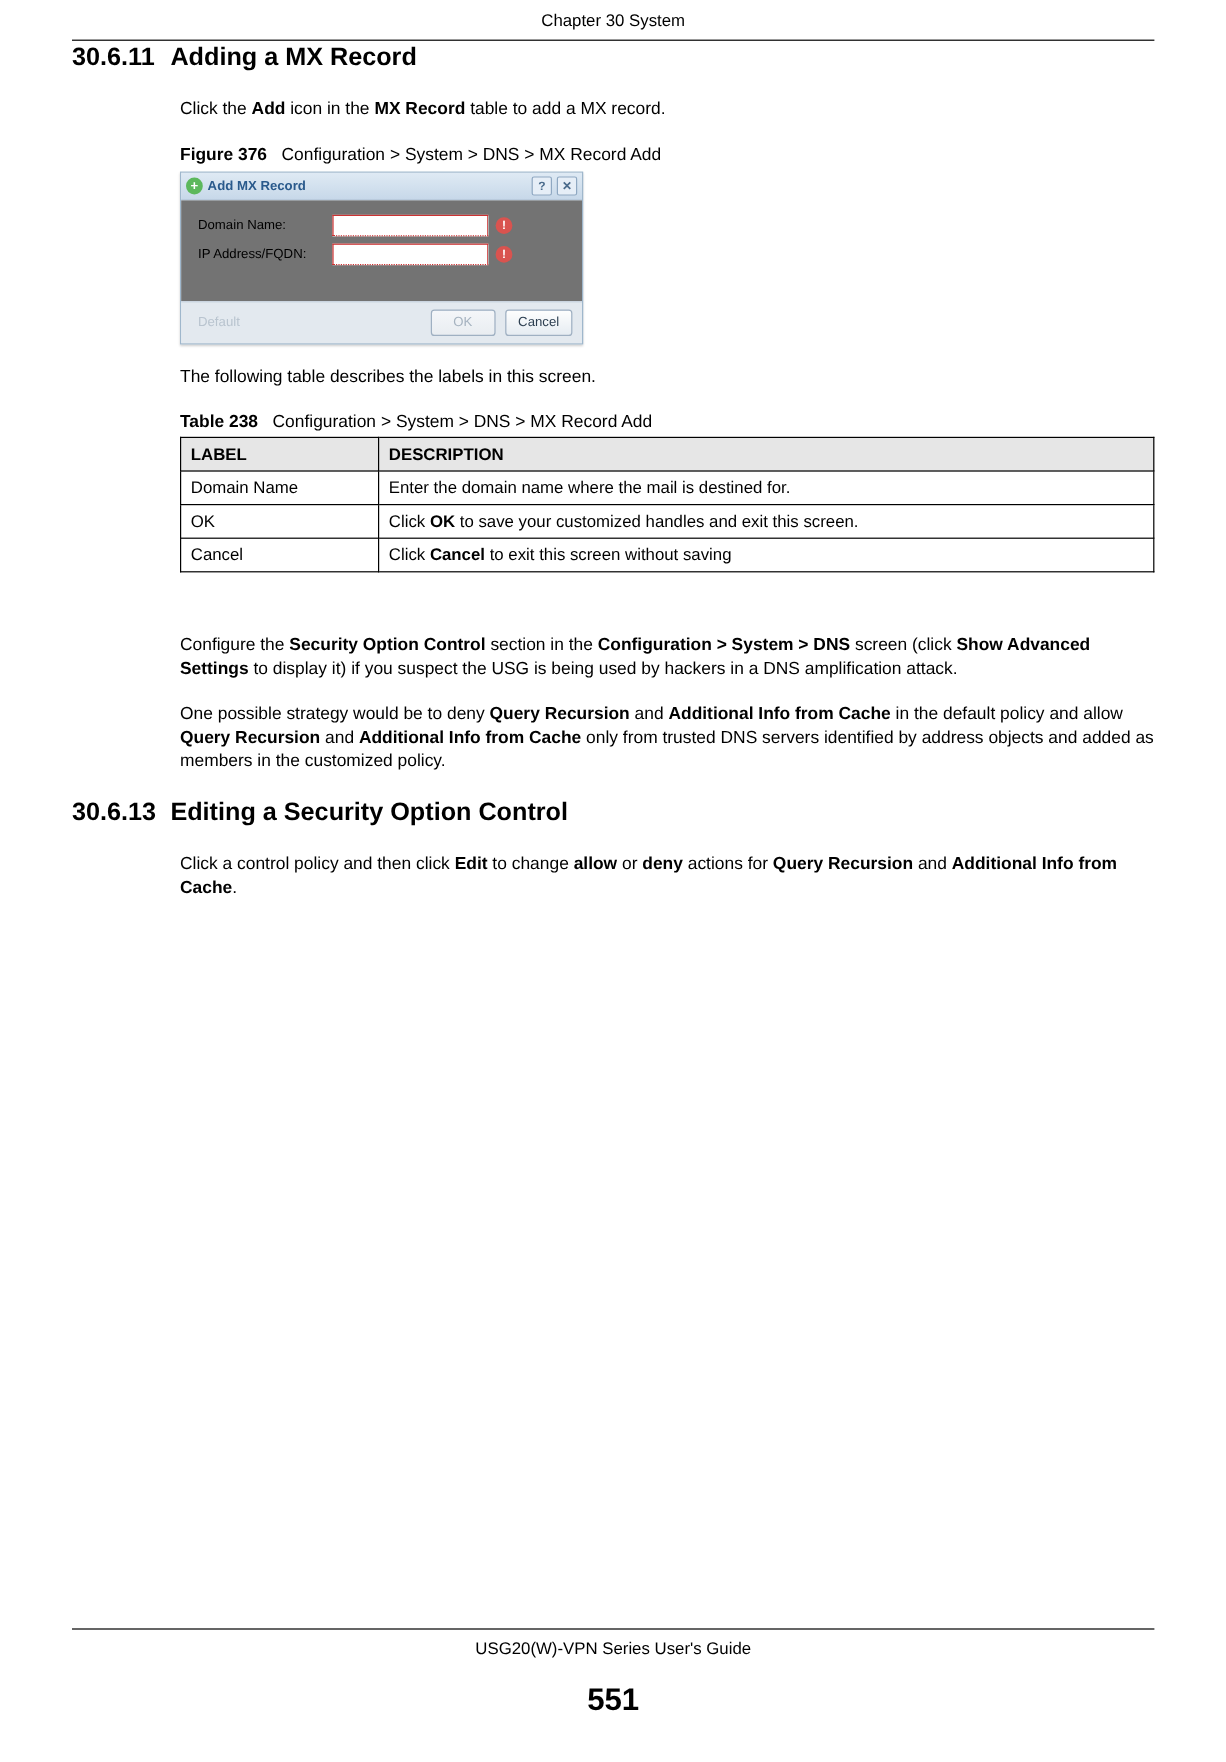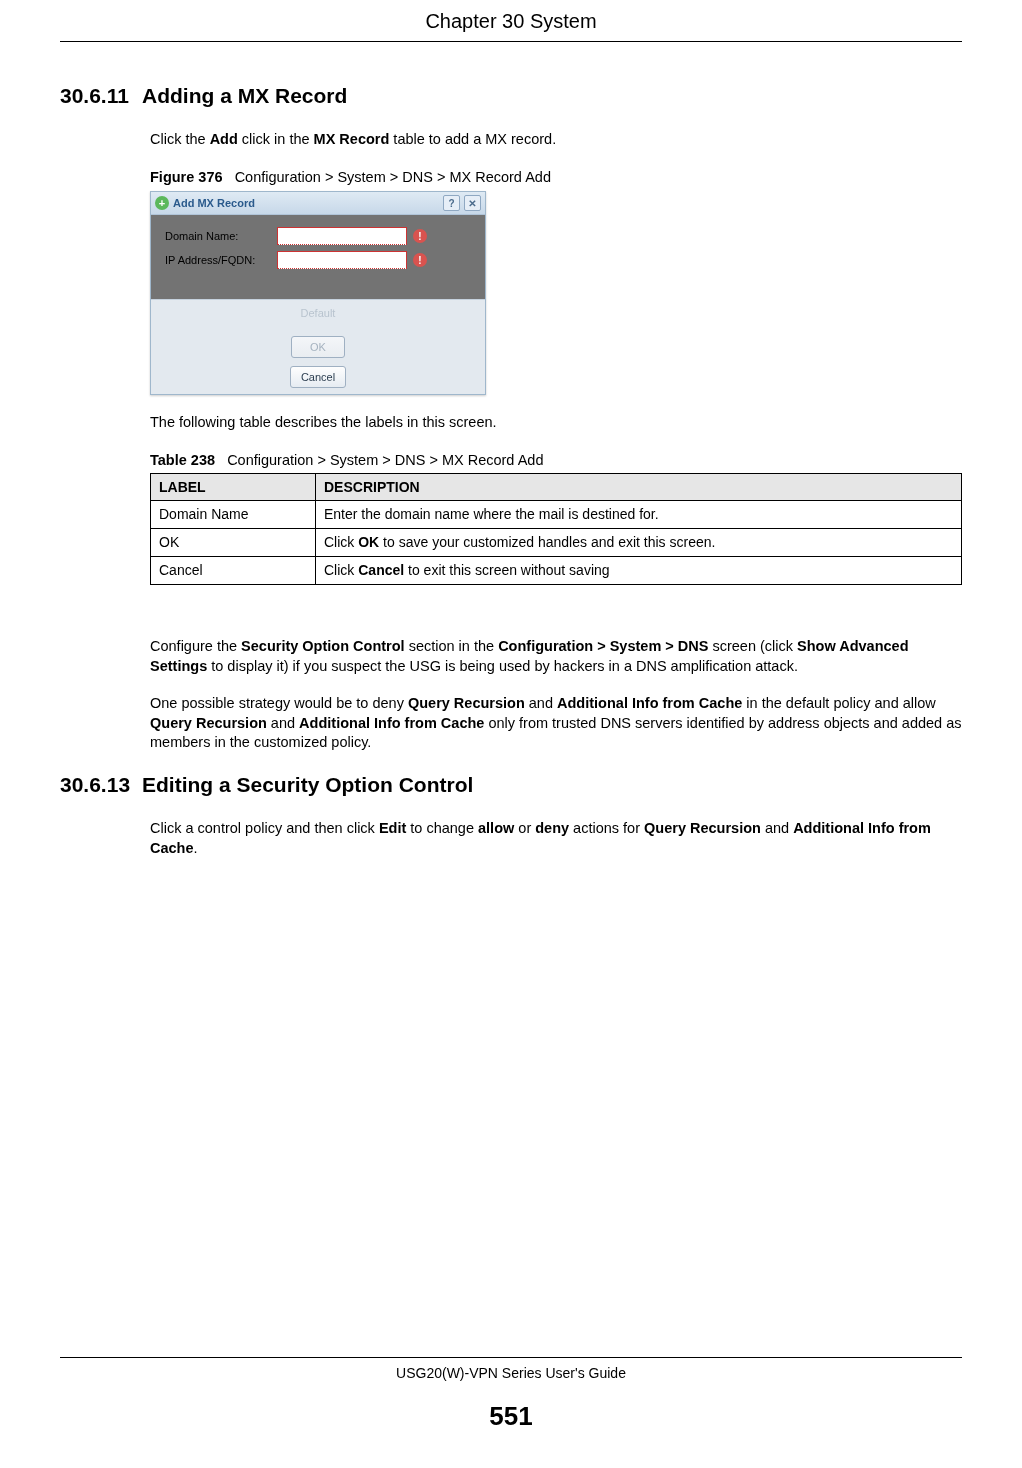--- a/index.html
+++ b/index.html
@@ -17,22 +17,21 @@
     height: 1468px;
     position: relative;
     box-sizing: border-box;
     padding: 0 60px;
   }
   .chapter-header {
     text-align: center;
     padding-top: 8px;
     padding-bottom: 6px;
     border-bottom: 1px solid #000;
-    font-size: 20px;
-    margin-bottom: 40px;
+    font-size: 14px;
   }
   .h2 {
     font-family: Arial, Helvetica, sans-serif;
     font-weight: bold;
     font-size: 21px;
     margin: 0 0 20px 0;
   }
   .sec-num {
     display: inline-block;
     width: 82px;
@@ -119,21 +118,20 @@
     font-size: 10px;
     margin-left: 6px;
   }
   .dialog-footer {
     background: #e3e9ef;
     border-top: 1px solid #c6d2de;
     padding: 6px 8px;
     display: flex;
     align-items: center;
     gap: 8px;
-    flex-direction: column;
   }
   .dialog-footer .ghost {
     background: transparent;
     border: none;
     color: #b9c4cf;
     font-size: 11px;
   }
   .dialog-footer .spacer { flex: 1; }
   .btn {
     min-width: 54px;
@@ -195,21 +193,21 @@
   <div class="chapter-header">
     <span>Chapter 30 System</span>
   </div>
 
   <h2 class="h2">
     <span class="sec-num">30.6.11</span><span>Adding a MX Record</span>
   </h2>
 
   <div class="body-indent">
     <p class="para">
-      <span>Click the </span><span class="b">Add</span><span> click in the </span><span class="b">MX Record</span><span> table to add a MX record.</span>
+      <span>Click the </span><span class="b">Add</span><span> icon in the </span><span class="b">MX Record</span><span> table to add a MX record.</span>
     </p>
 
     <p class="fig-caption">
       <span class="b">Figure 376</span>&nbsp;&nbsp;&nbsp;<span>Configuration &gt; System &gt; DNS &gt; MX Record Add</span>
     </p>
 
     <div class="dialog">
       <div class="dialog-title">
         <span class="plus-icon">+</span>
         <span>Add MX Record</span>

